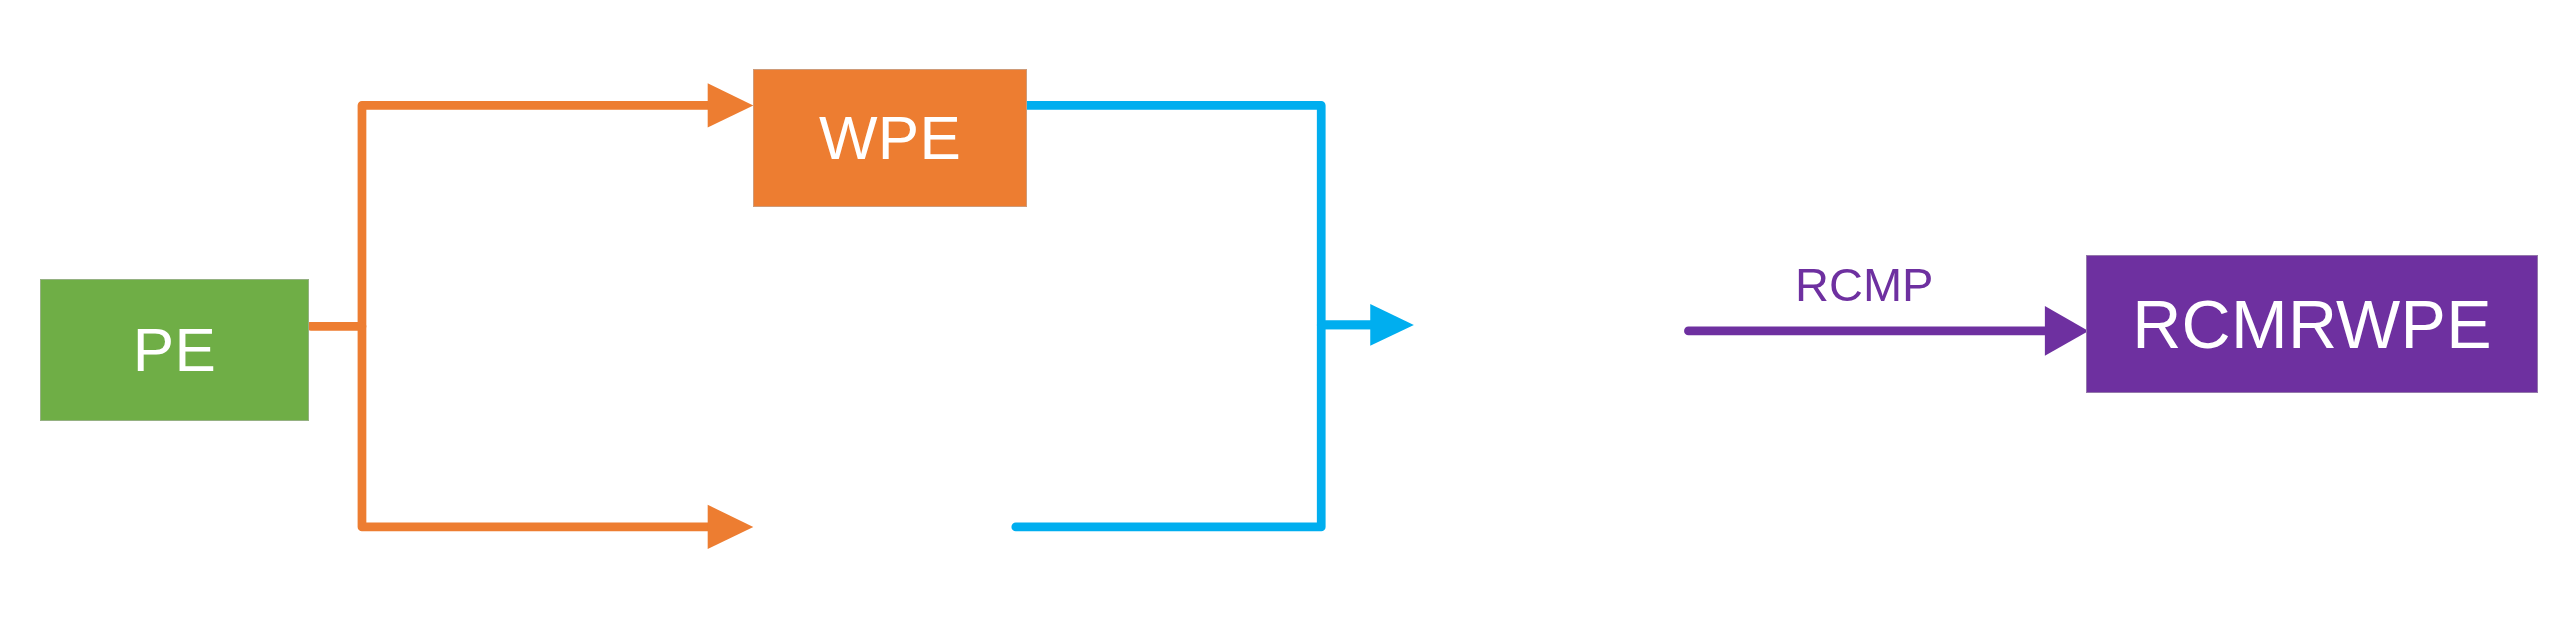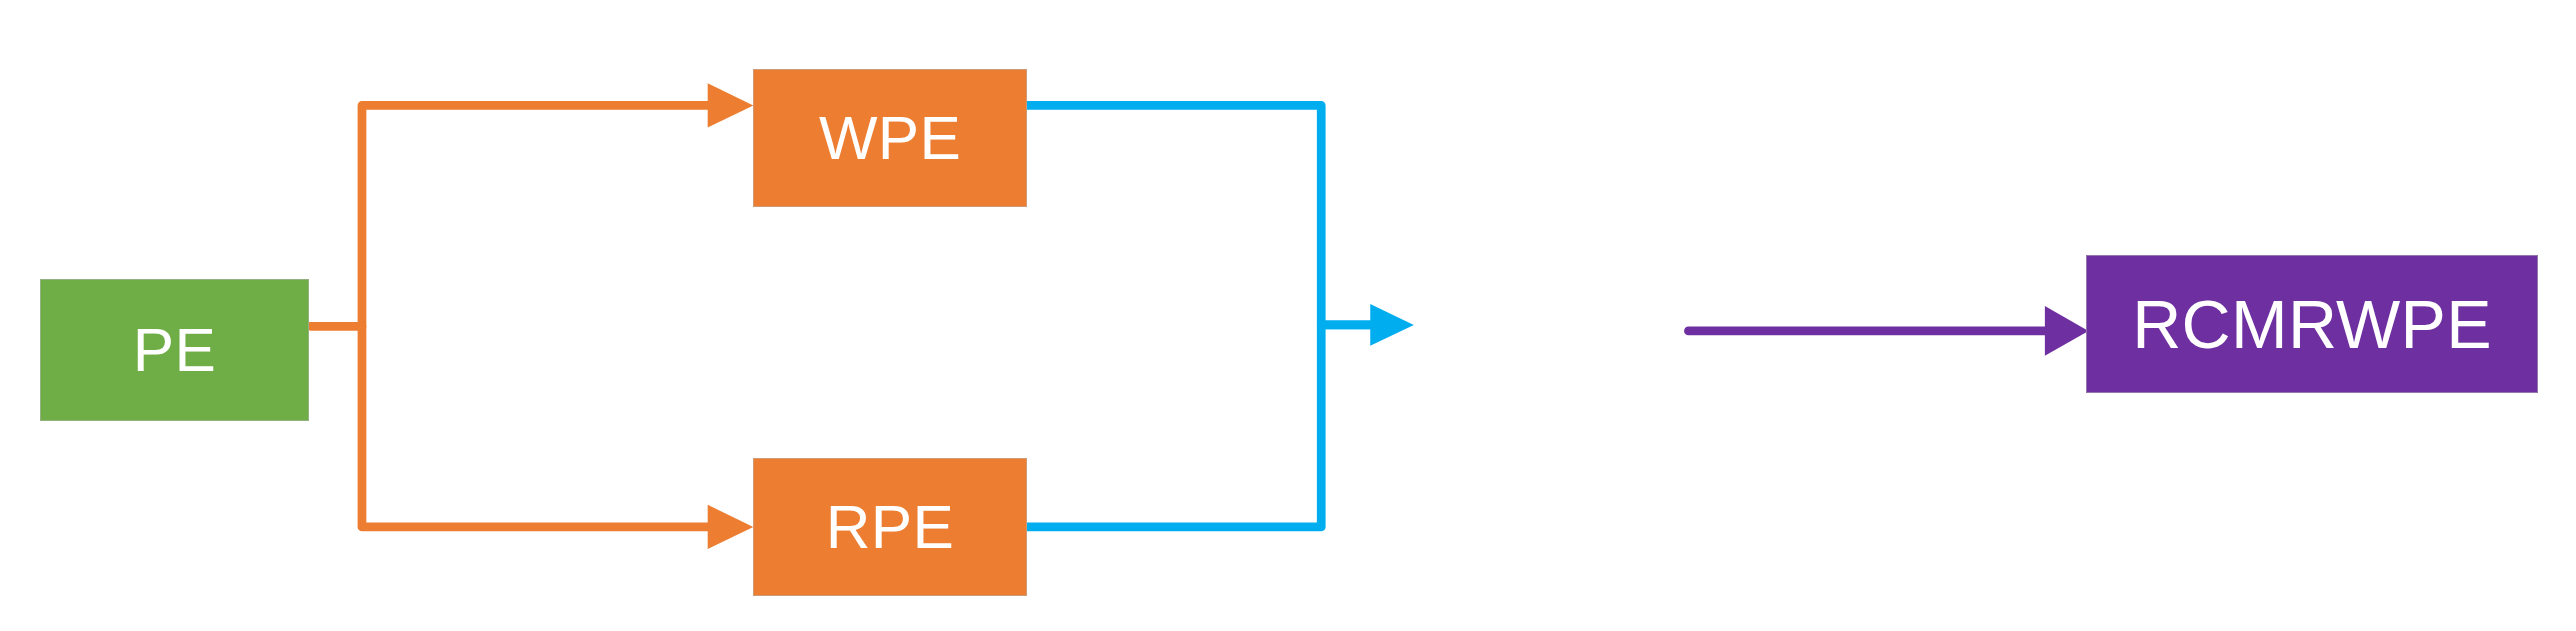--- a/index.html
+++ b/index.html
@@ -100,32 +100,30 @@
       <path class="edge-path" stroke="#00AEEF" d="M 1512 785 L 1967 785 L 1967 484 L 2050 484"></path>
       <polygon class="edge-head" fill="#00AEEF" points="2040,453 2105,484 2040,515"></polygon>
     </g>
 
     <g>
       <path class="edge-path" stroke="#6E30A0" d="M 2514 493 L 3055 493"></path>
       <polygon class="edge-head" fill="#6E30A0" points="3045,456 3110,493 3045,530"></polygon>
     </g>
   </svg>
 
+  <div class="edge-label" id="label-rcmp">RCMP</div>
 
   <div class="node" id="node-pe" style="background:#6FAE46;margin-top:24px;">
     <span class="node-label">PE</span>
   </div>
 
   <div class="node" id="node-wpe" style="background:#ED7D31;">
     <span class="node-label">WPE</span>
   </div>
 
-  <div class="node" id="node-rpe" style="background:#ED7D31;">
-    <span class="node-label">RPE</span>
-  </div>
 
 
   <div class="node" id="node-rcmrwpe" style="background:#6E30A0;">
     <span class="node-label">RCMRWPE</span>
   </div>
 
 </div>
 
 
 </body></html>

